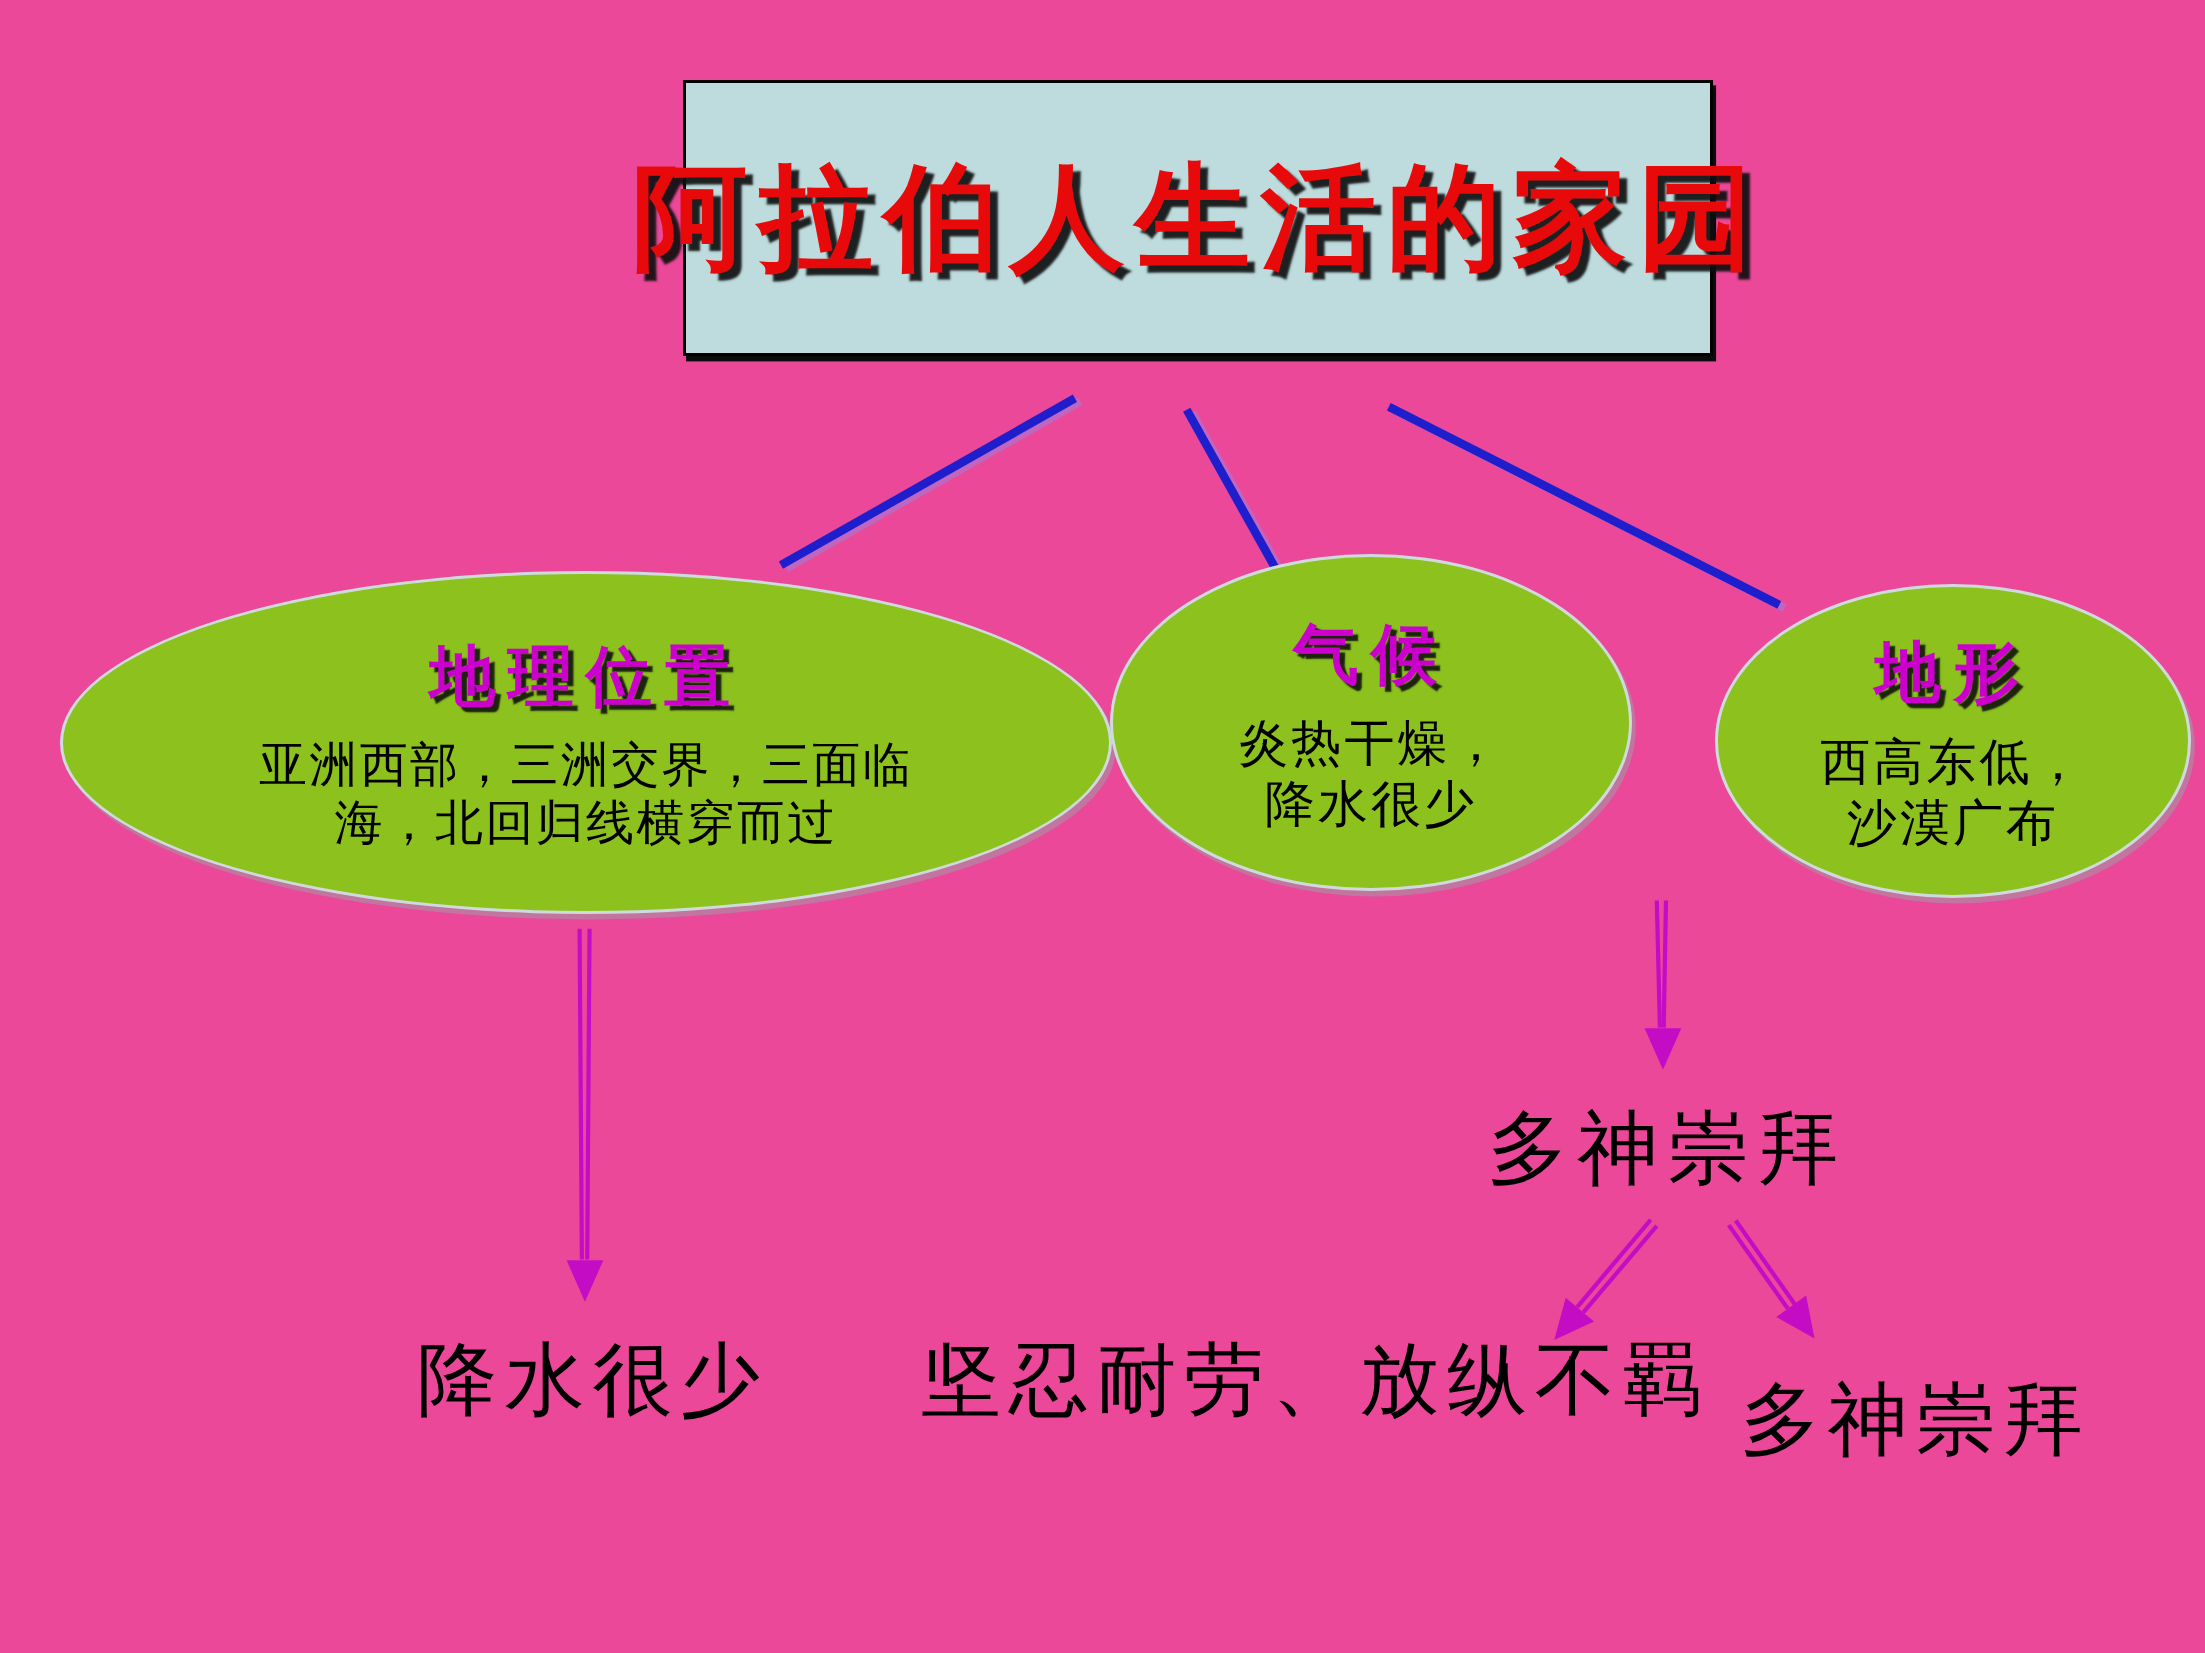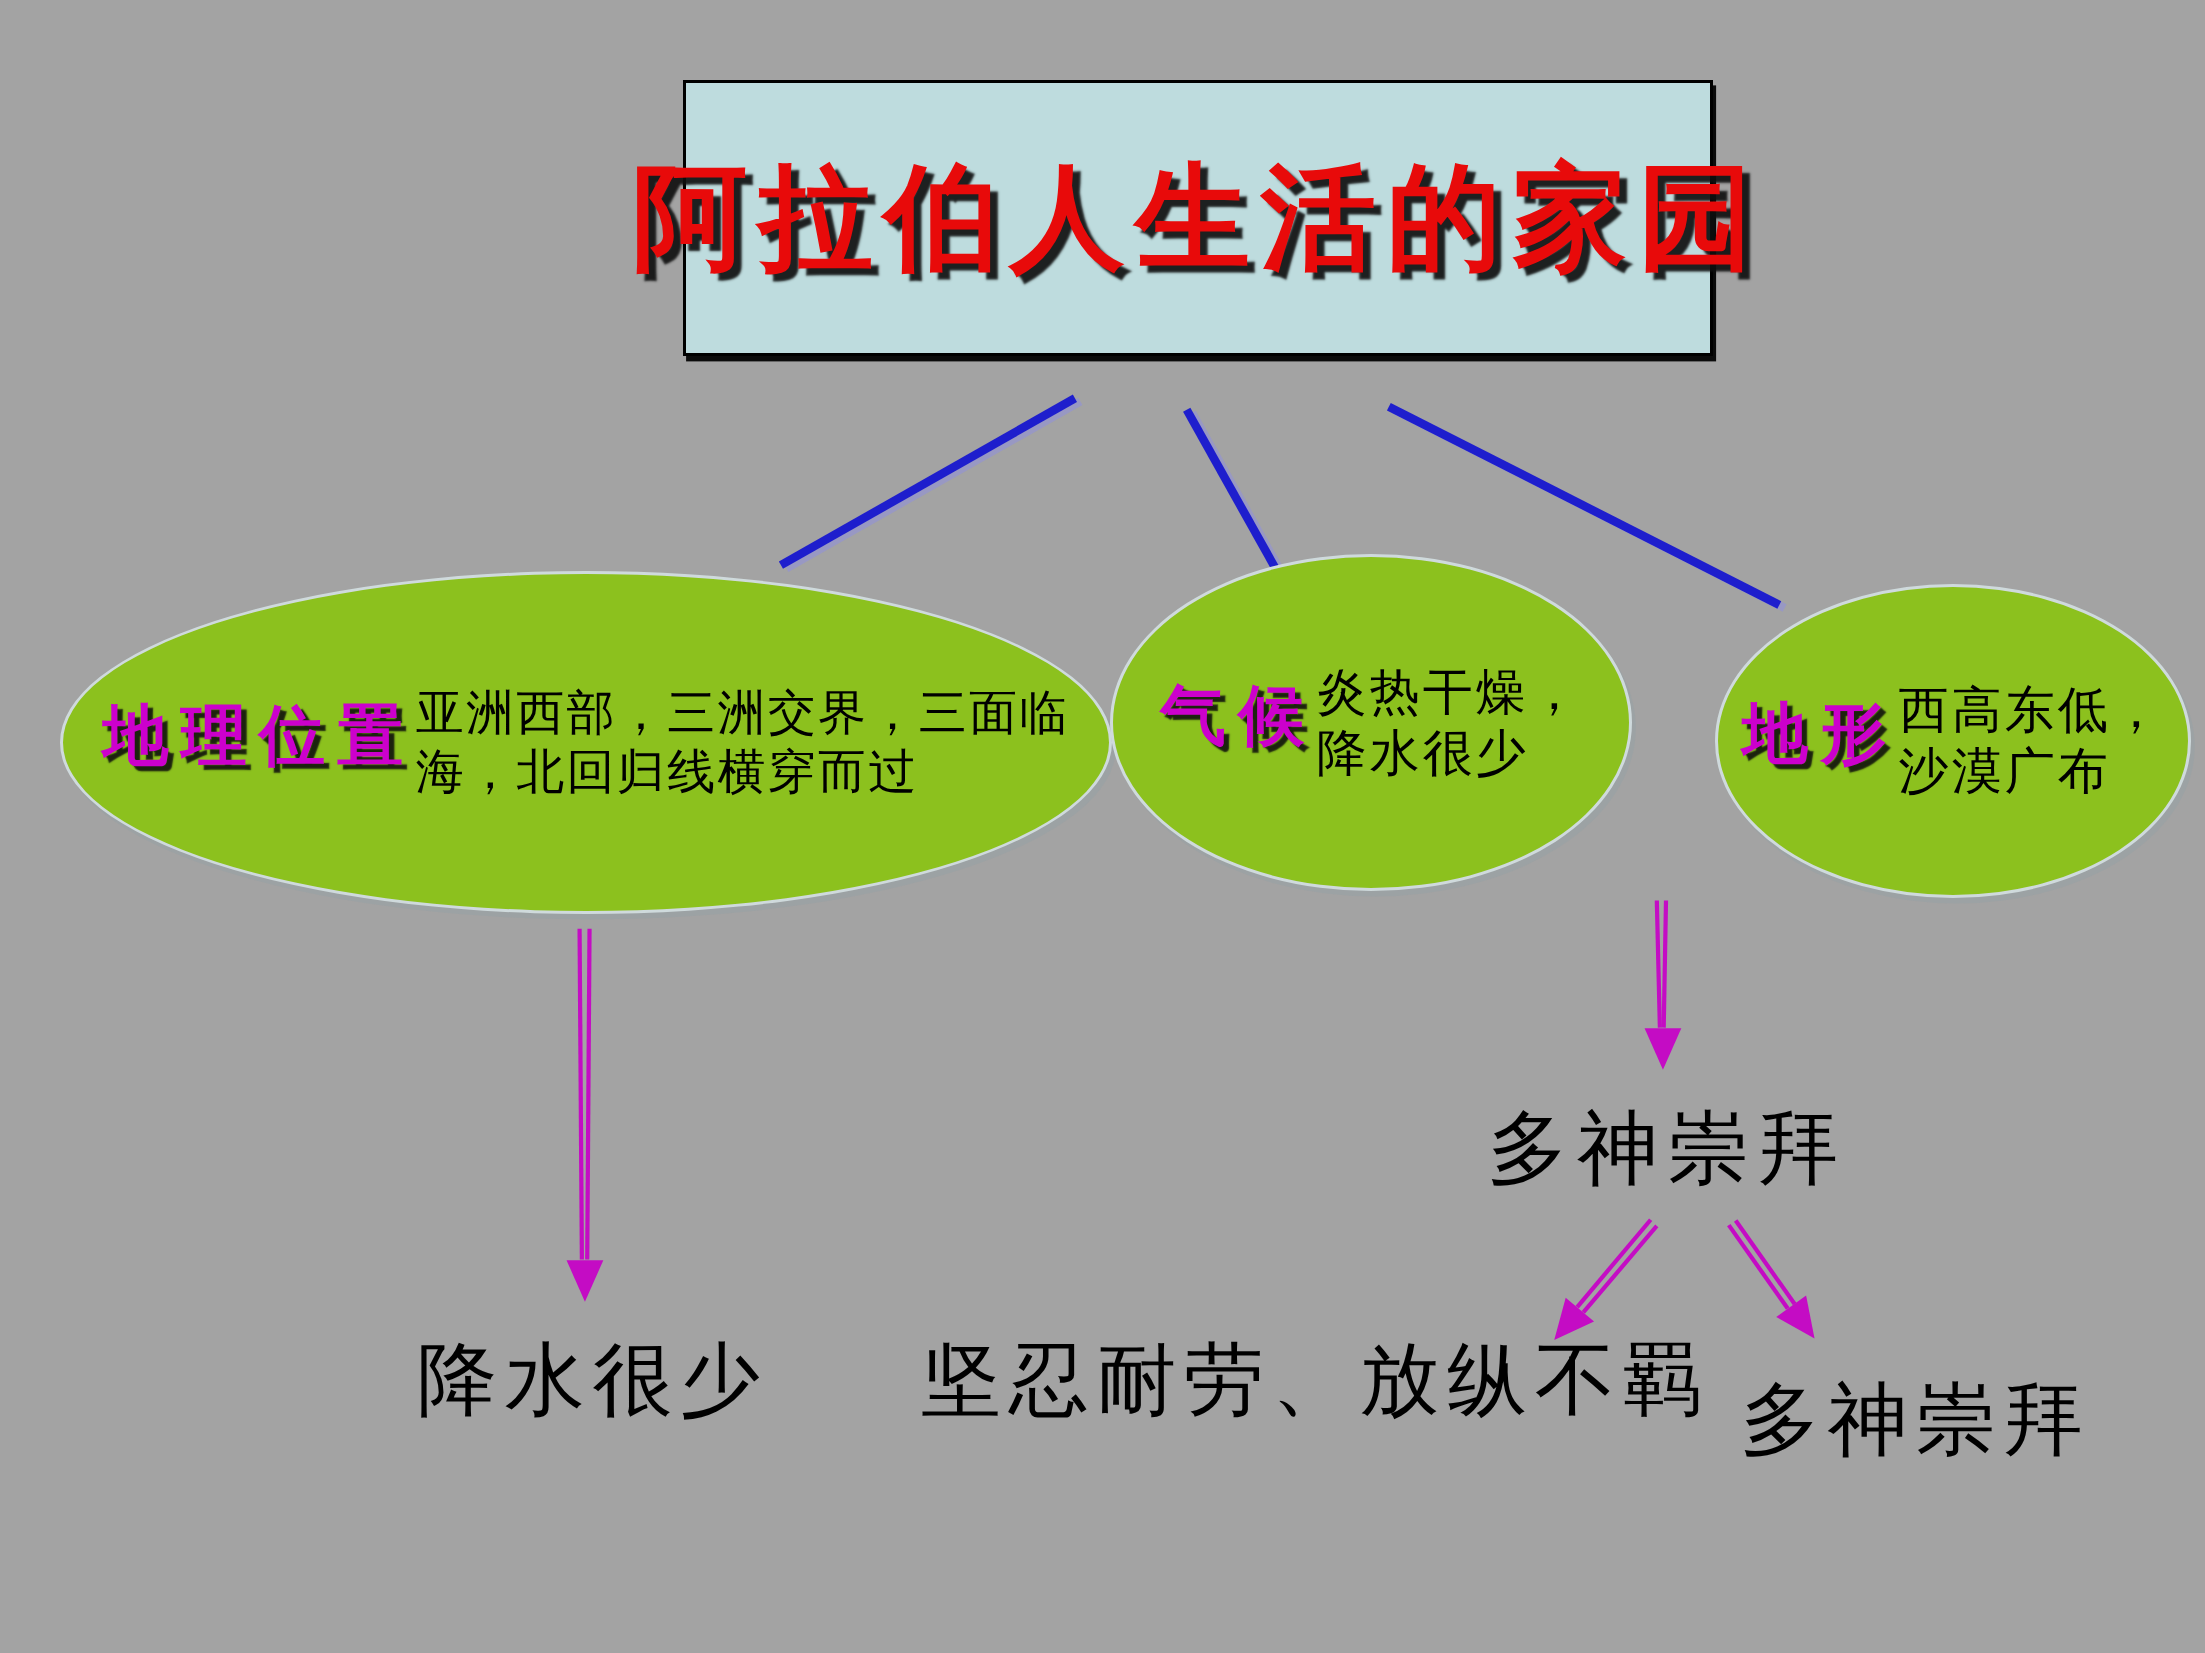--- a/index.html
+++ b/index.html
@@ -1,19 +1,19 @@
 <!DOCTYPE html>
 <html style="font-size:12.3px"><head>
 <meta charset="utf-8">
 <style>
   html,body { margin:0; padding:0; }
   .slide {
     position:relative;
     width:2205px; height:1654px;
-    background:#a3a3a3;
+    background:#ec4899;
     overflow:hidden;
     font-family:"Liberation Serif","DejaVu Serif",serif;
   }
   .overlay {
     position:absolute; left:0; top:0;
     width:2205px; height:1654px;
     pointer-events:none;
   }
   .title-box {
     position:absolute; left:683px; top:80px;
@@ -31,22 +31,23 @@
     white-space:nowrap;
     text-shadow:7.7px 6.9px 2.3px rgba(15,15,15,0.92);
   }
   .ellipse {
     position:absolute;
     box-sizing:border-box;
     border-radius:50%;
     background:#8CC11E;
     border:3.1px solid #CFDADC;
     box-shadow:3.8px 5.4px 0 rgba(150,162,166,0.5);
-    display:flex; 
+    display:flex; flex-direction:column;
     align-items:center; justify-content:center;
+    text-align:center;
   }
   .e1 { left:60px;   top:571px; width:1052px; height:343px; }
   .e2 { left:1110px; top:554px; width:522px;  height:337px; }
   .e3 { left:1715px; top:584px; width:476px;  height:314px; }
   .e-title {
     font-size:66px; font-weight:bold;
     color:#CC00CC;
     letter-spacing:12.3px;
     text-shadow:5.4px 5.4px 1.5px rgba(12,12,12,0.88);
     margin-bottom:13.8px;

